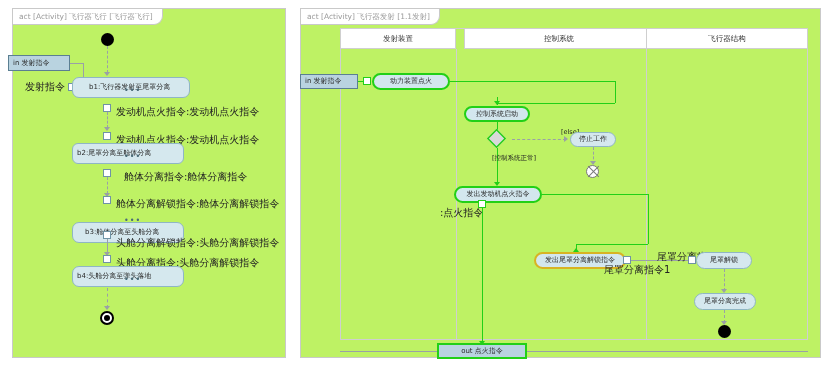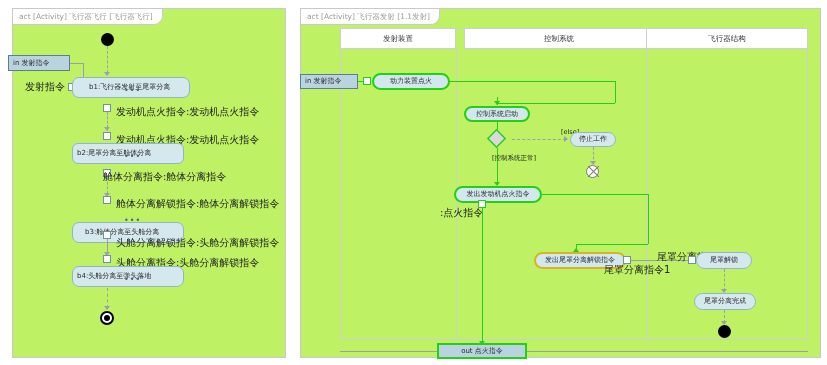--- a/index.html
+++ b/index.html
@@ -114,21 +114,21 @@
 
   <div class="sq" style="left:103px;top:132px;"></div>
   <div class="elabel" style="left:116px;top:133px;">发动机点火指令:发动机点火指令</div>
 
   <div class="node act" style="left:72px;top:143px;width:112px;height:21px;justify-content:flex-start;padding-left:4px;border-radius:6px;">
     <span>b2:尾罩分离至舱体分离</span>
   </div>
   <div class="dots" style="left:124px;top:152px;">•••</div>
 
   <div class="sq" style="left:103px;top:169px;"></div>
-  <div class="elabel" style="left:103px;top:170px;">舱体分离指令:舱体分离指令</div>
+  <div class="elabel" style="left:124px;top:170px;">舱体分离指令:舱体分离指令</div>
   <div class="dash-v" style="left:107px;top:177px;height:17px;"></div>
   <div class="arw" style="left:104px;top:193px;"></div>
 
   <div class="sq" style="left:103px;top:196px;"></div>
   <div class="elabel" style="left:116px;top:197px;">舱体分离解锁指令:舱体分离解锁指令</div>
 
   <div class="node act" style="left:72px;top:222px;width:112px;height:21px;justify-content:flex-start;padding-left:12px;">
     <span>b3:舱体分离至头舱分离</span>
   </div>
   <div class="dots" style="left:124px;top:216px;">•••</div>

